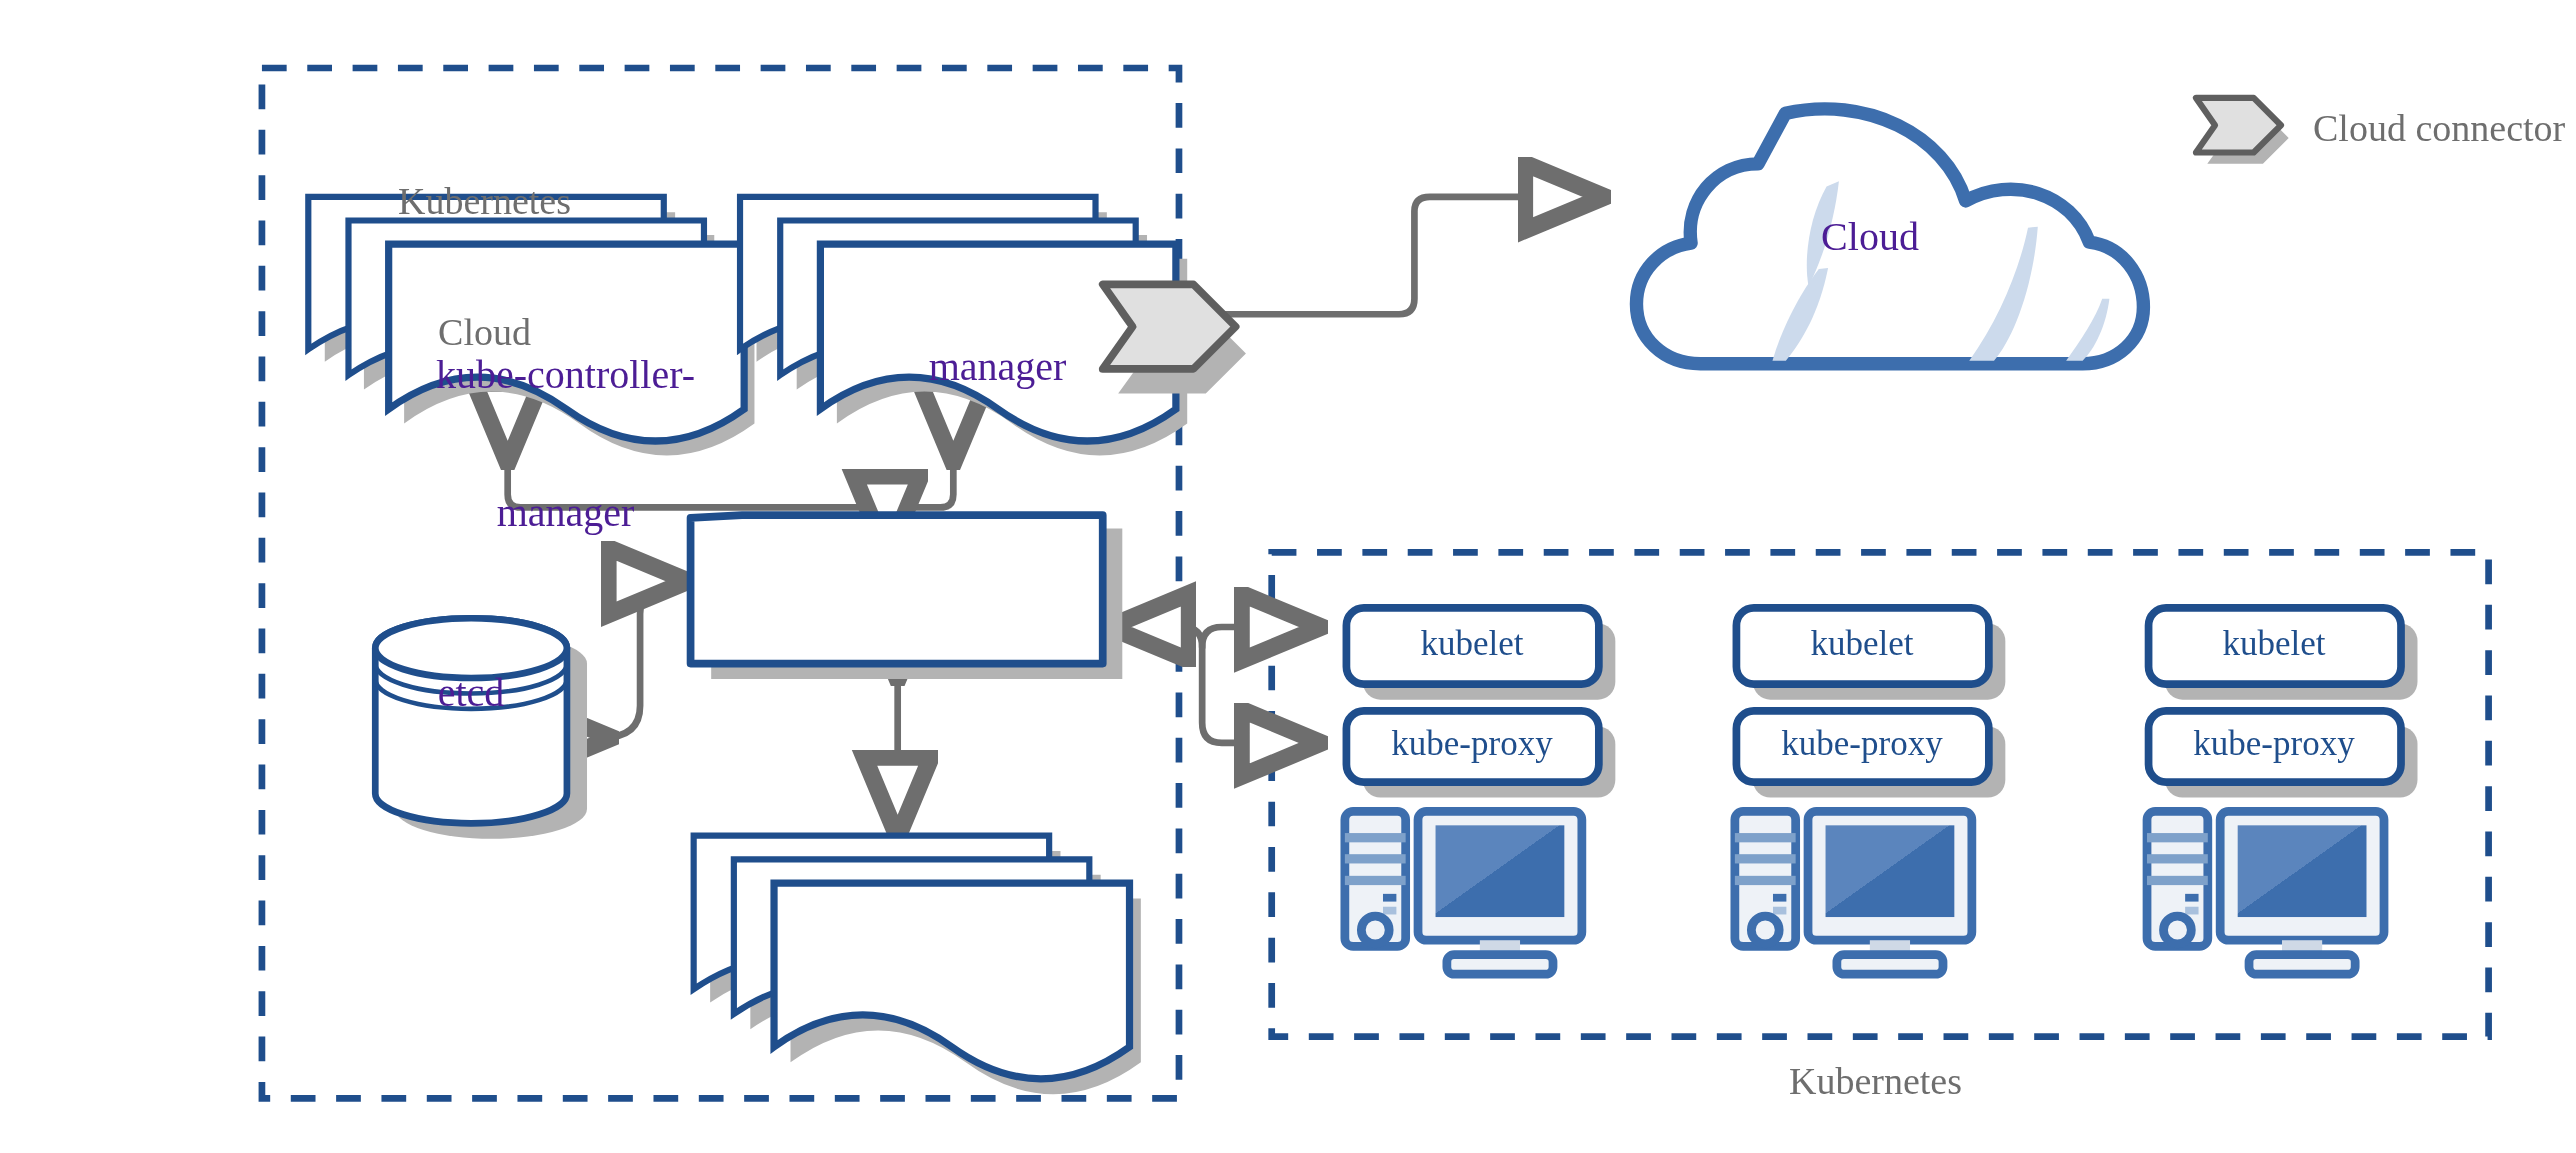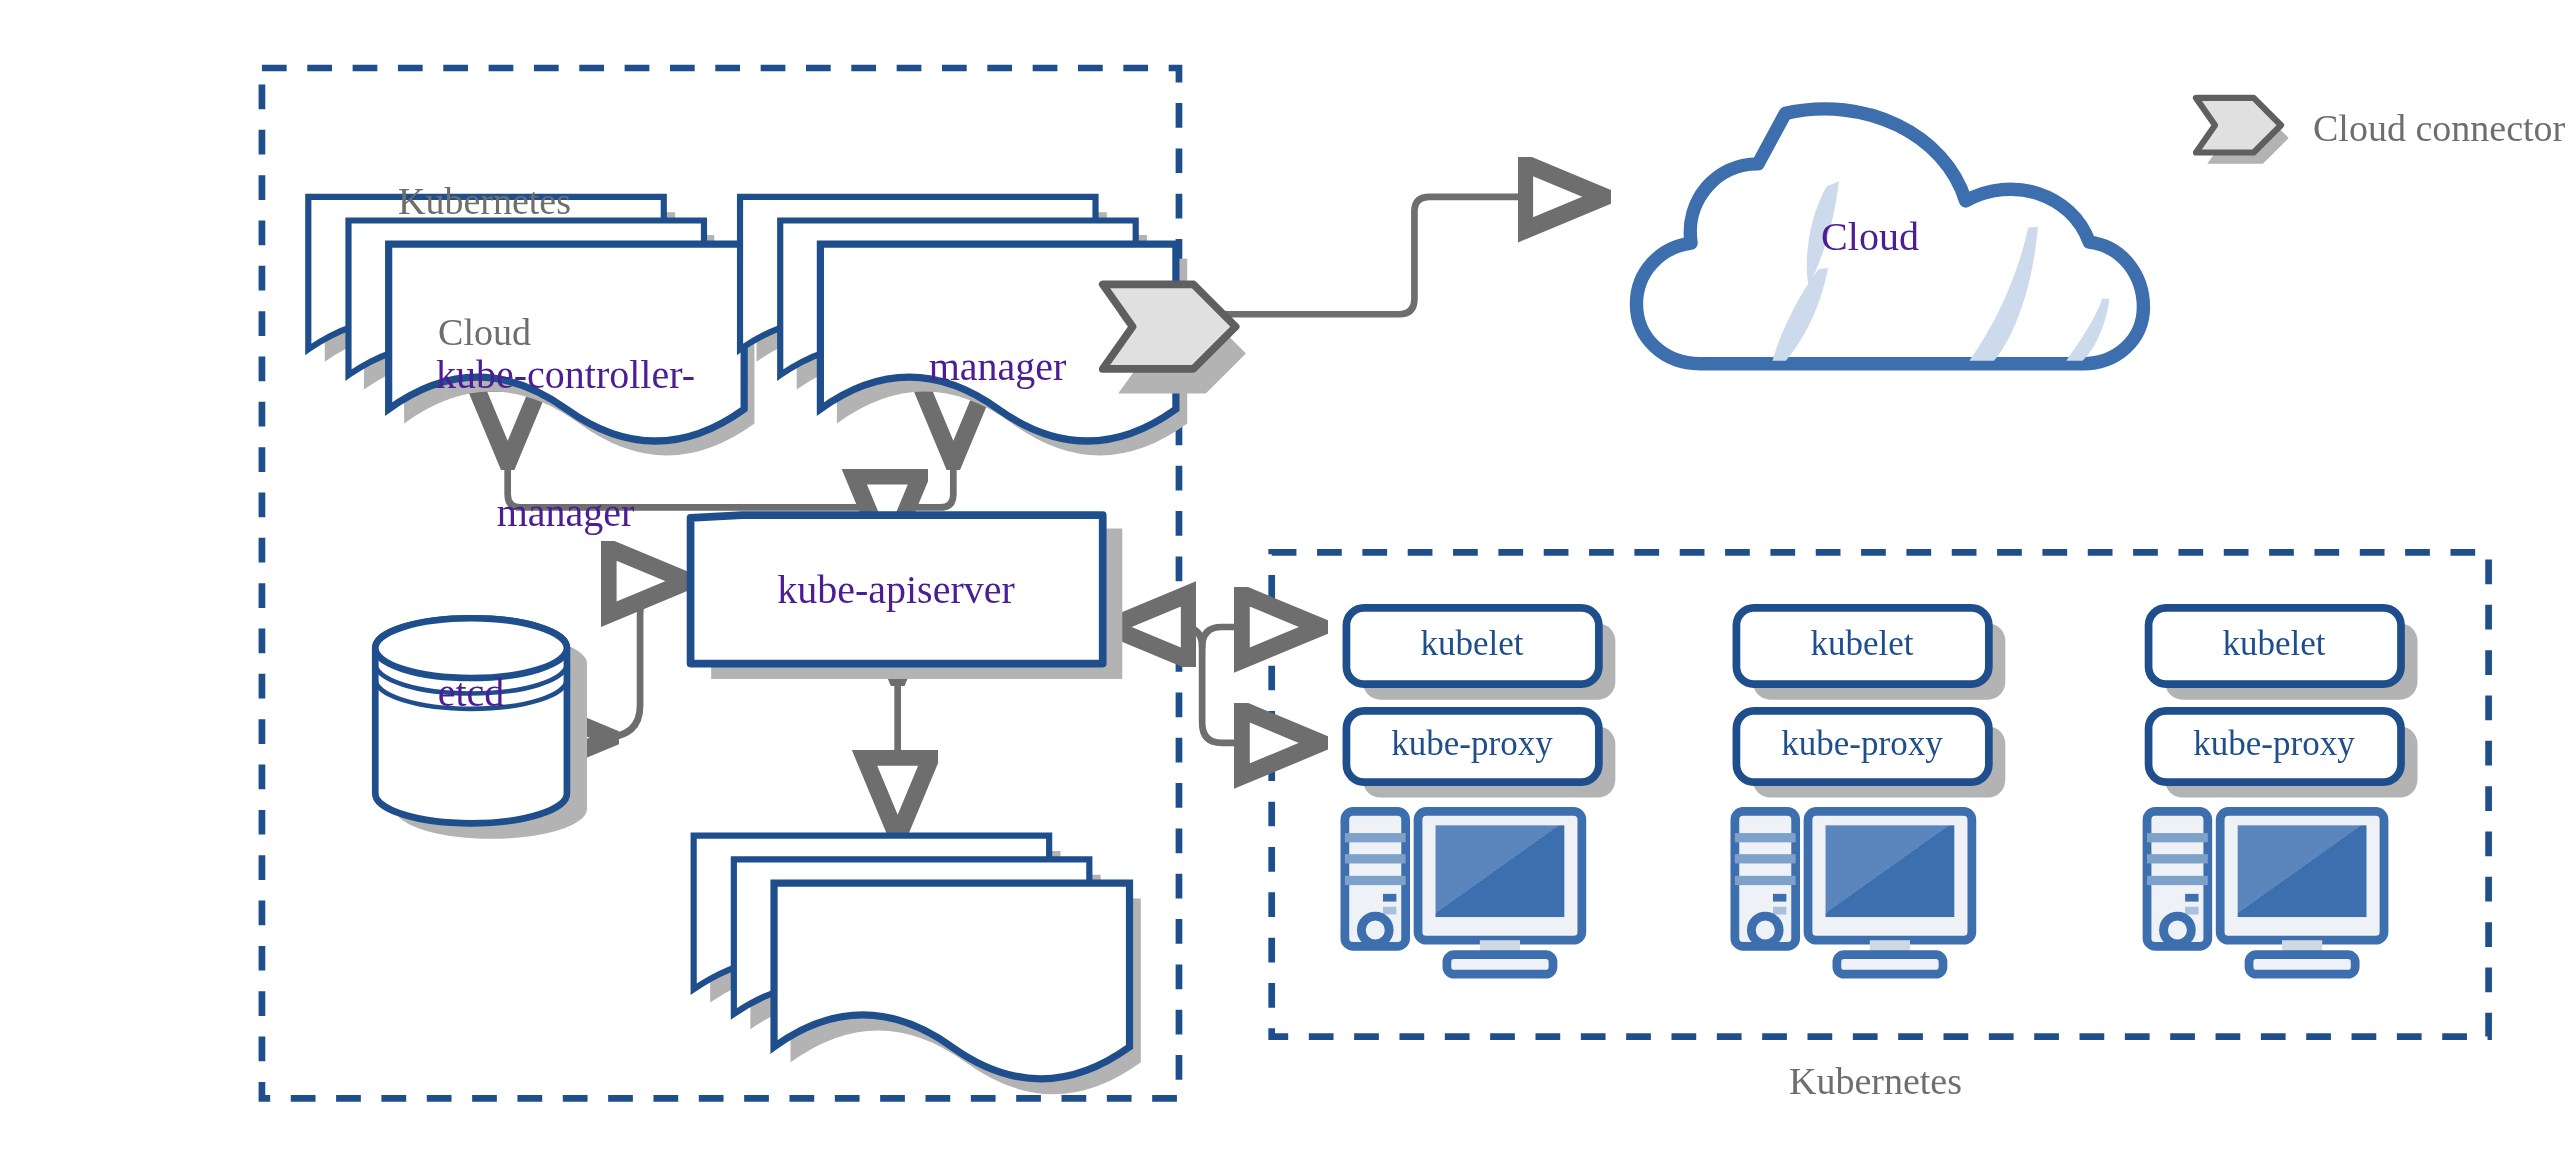--- a/index.html
+++ b/index.html
@@ -217,21 +217,20 @@
 
   <div class="txt lbl-blue" style="left:388px;top:260px;width:355px;">
     <div>kube-controller-</div>
     <div>manager</div>
   </div>
 
   <div class="txt lbl-blue" style="left:820px;top:252px;width:355px;">
     <div>manager</div>
   </div>
 
-  <div class="txt lbl-blue" style="left:690px;top:567px;width:412px;">kube-apiserver</div>
 
   <div class="txt lbl-blue" style="left:375px;top:670px;width:192px;">etcd</div>
 
 
   <div class="txt lbl-blue" style="left:1762px;top:214px;width:216px;">Cloud</div>
 
   <div class="txt lbl-blue-sm" style="left:1346px;top:624px;width:252px;">kubelet</div>
   <div class="txt lbl-blue-sm" style="left:1346px;top:724px;width:252px;">kube-proxy</div>
 
   <div class="txt lbl-blue-sm" style="left:1736px;top:624px;width:252px;">kubelet</div>

